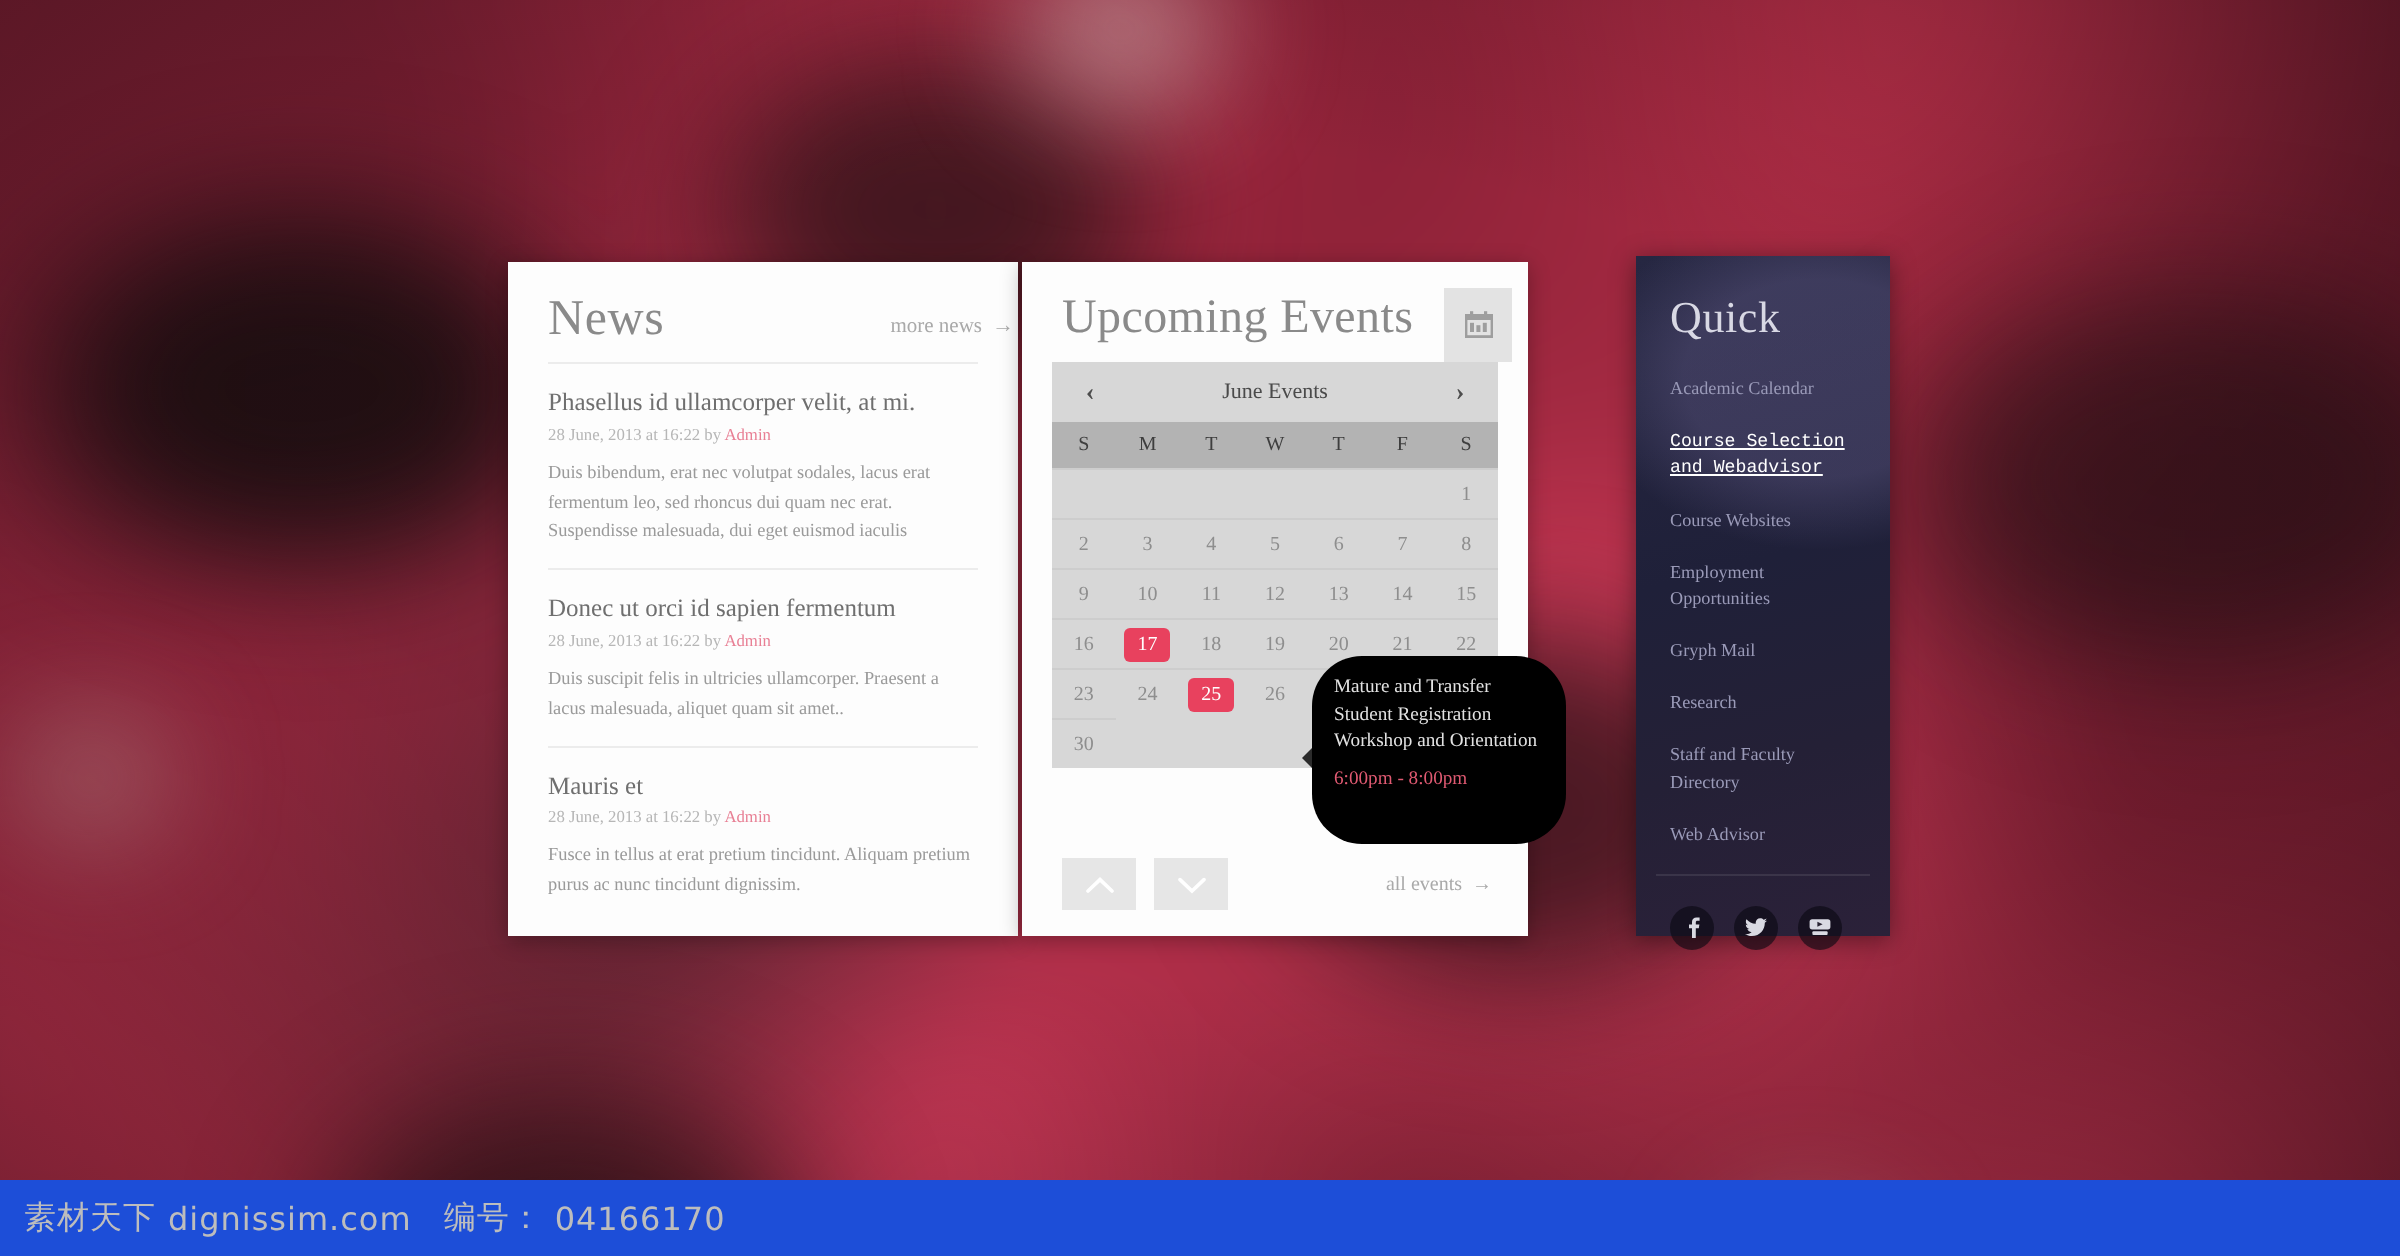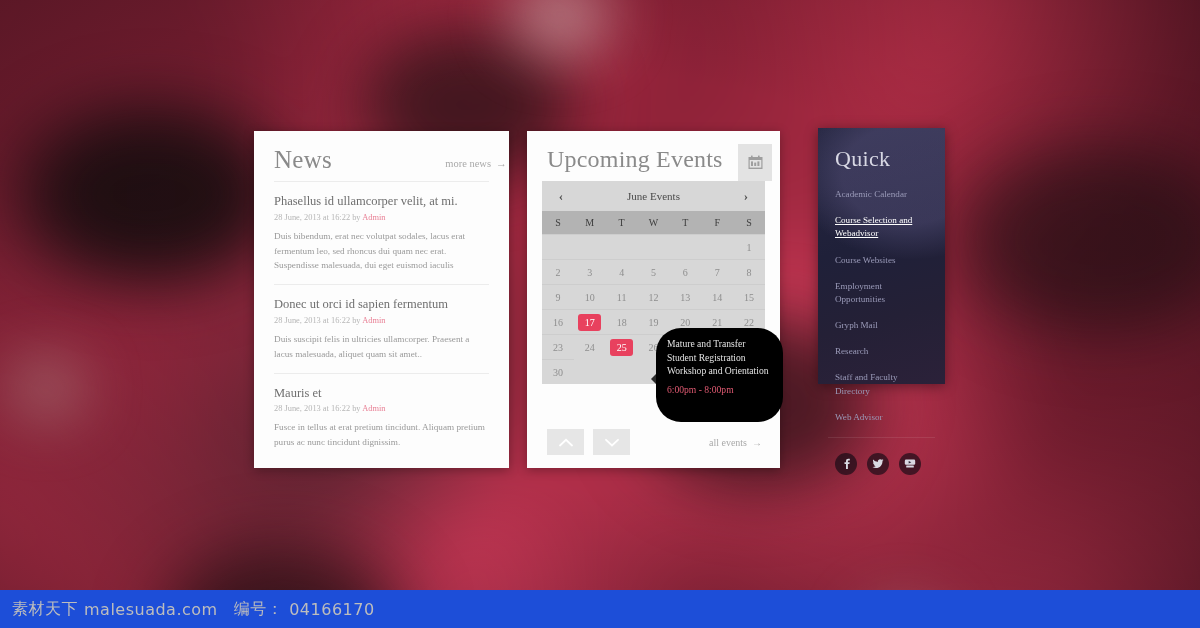--- a/index.html
+++ b/index.html
@@ -68,21 +68,21 @@
   .more-news .arr{font-size:11px;}
   .news-rule{height:1px;background:#ececec;margin:0 20px;}
   .news-item{padding:12px 20px 11px 20px;}
   .news-item .hl{font-size:12.5px;color:#6f6f6f;line-height:1.25;margin-bottom:3px;}
   .news-item .meta{font-size:8.4px;color:#b6b6b6;margin-bottom:7px;}
   .news-item .meta .author{color:#e87f94;}
   .news-item .body{font-size:9.2px;color:#9a9a9a;line-height:1.62;}
 
   
   #events{
-    left:527px;top:131px;width:253px;height:337px;
+    left:511px;top:131px;width:253px;height:337px;
     background:#fdfdfd;box-shadow:0 2px 10px rgba(0,0,0,.30);font-family:Liberation Serif, serif;
   }
   .ev-head{position:relative;padding:16px 18px 10px 20px;}
   .ev-title{font-size:24px;color:#8a8a8a;font-weight:400;line-height:1;letter-spacing:.2px;}
   .cal-tab{
     position:absolute;right:8px;top:13px;width:34px;height:37px;background:#e3e3e3;
     display:flex;align-items:center;justify-content:center;cursor:pointer;
   }
   .cal-tab svg{display:block;}
   .cal-wrap{margin:0 15px;background:#d7d7d7;}
@@ -117,33 +117,33 @@
     font-size:9.6px;line-height:1.42;z-index:30;border-radius:25px;
   }
   #tooltip .tip-time{color:#e05a72;margin-top:5px;font-size:9.6px;}
   #tooltip:before{
     content:"";position:absolute;left:-5px;top:46px;
     border-top:5px solid transparent;border-bottom:5px solid transparent;border-right:5px solid #2b2b2b;
   }
 
   
   #quick{
-    left:818px;top:128px;width:127px;height:256px;
+    left:818px;top:128px;width:127px;height:340px;
     background:
       radial-gradient(ellipse 150px 110px at 72% 18%, rgba(120,110,160,.30) 0 45%, transparent 78%),
       linear-gradient(165deg,#262742 0%,#1f2039 45%,#242036 72%,#2b2139 100%);
     box-shadow:0 2px 12px rgba(0,0,0,.42);
   }
   .q-title{font-size:22px;color:#d8d8e4;padding:20px 0 0 17px;line-height:1;letter-spacing:.3px;}
   .q-links{padding:18px 0 0 17px;}
   .q-links a{
     display:block;font-size:9.1px;color:#9a9ab8;text-decoration:none;line-height:1.45;
     margin-bottom:13px;max-width:96px;cursor:pointer;
   }
-  .q-links a.active{color:#ffffff;text-decoration:underline;}
+  .q-links a.active{color:#ffffff;text-decoration:underline;font-family:Liberation Mono, monospace;}
   .q-sep{height:1px;background:rgba(255,255,255,.09);margin:6px 10px 0 10px;}
   .q-social{display:flex;gap:10px;padding:15px 0 0 17px;}
   .q-social .si{
     width:22px;height:22px;border-radius:50%;background:rgba(10,8,18,.62);
     display:flex;align-items:center;justify-content:center;cursor:pointer;
   }
   .q-social .si svg{display:block;}
 
   
   #footer{
@@ -336,16 +336,16 @@
           <rect x="2.2" y="7.6" width="7.6" height="1.9" rx=".5" fill="#d9d9e2"></rect>
         </svg>
       </div>
     </div>
   </div>
 
 </div>
 
 <div id="footer">
   <span>素材天下</span>
-  <span class="wm-site">malesuada.com</span>
+  <span class="wm-site">dignissim.com</span>
   <span class="wm-lbl">编号：</span>
   <span class="wm-id">04166170</span>
 </div>
 
 </body></html>

